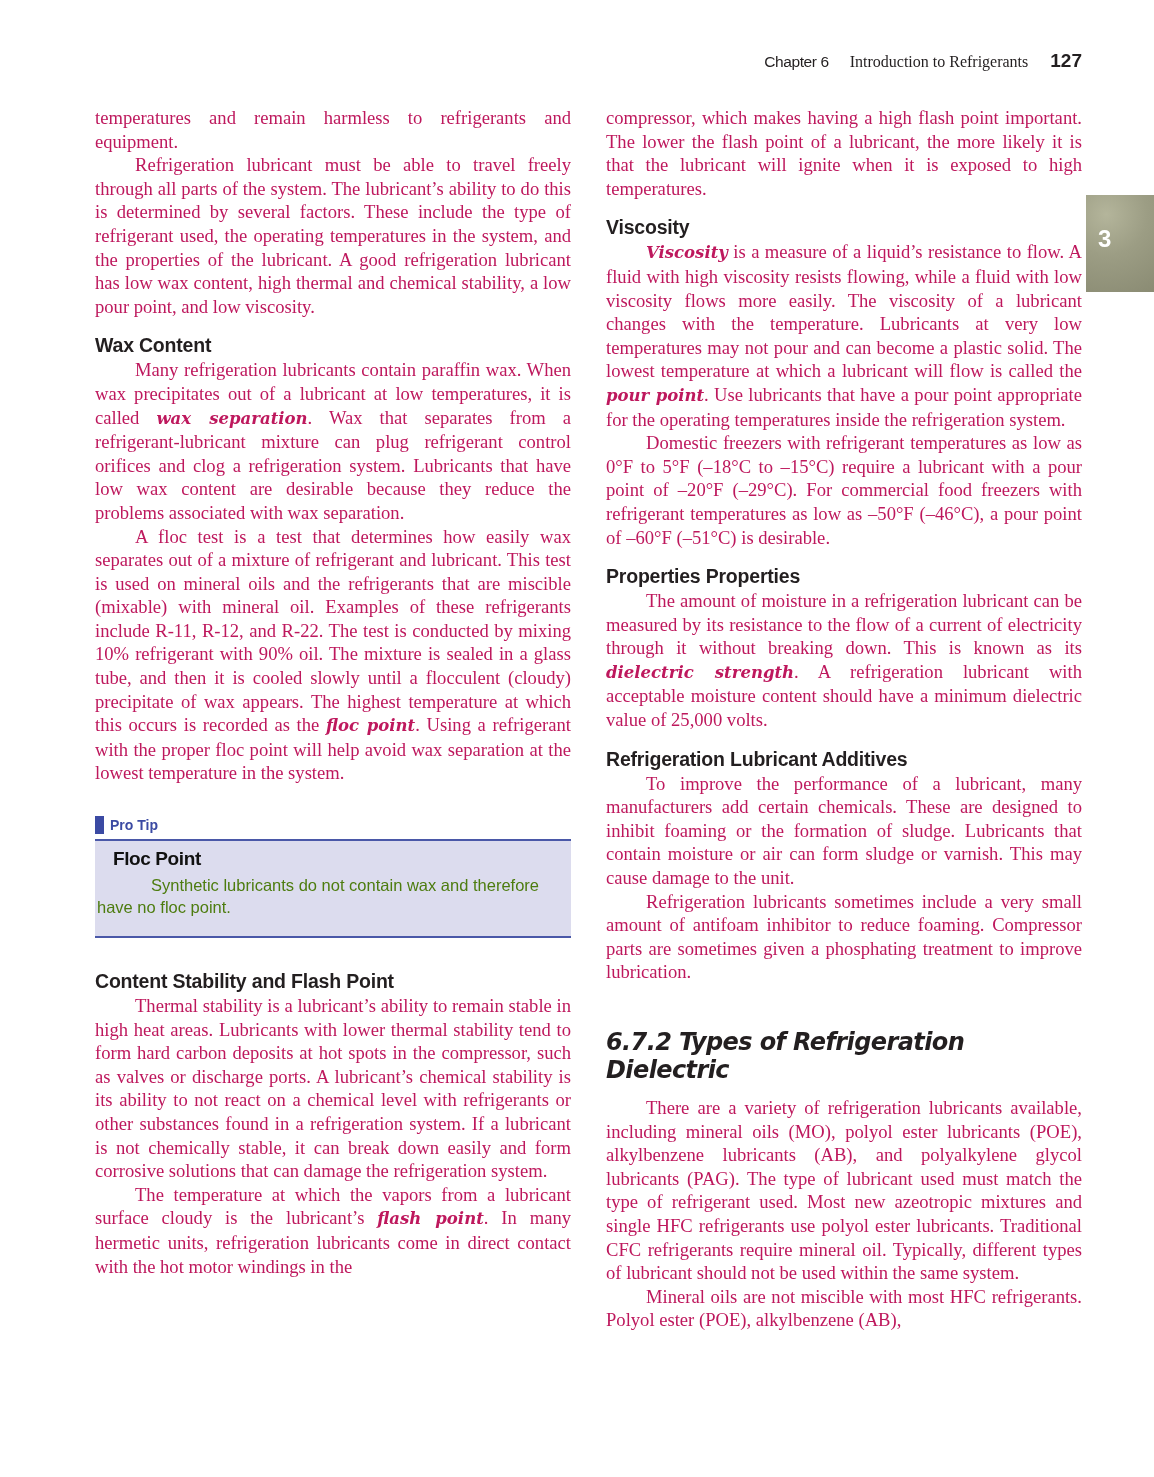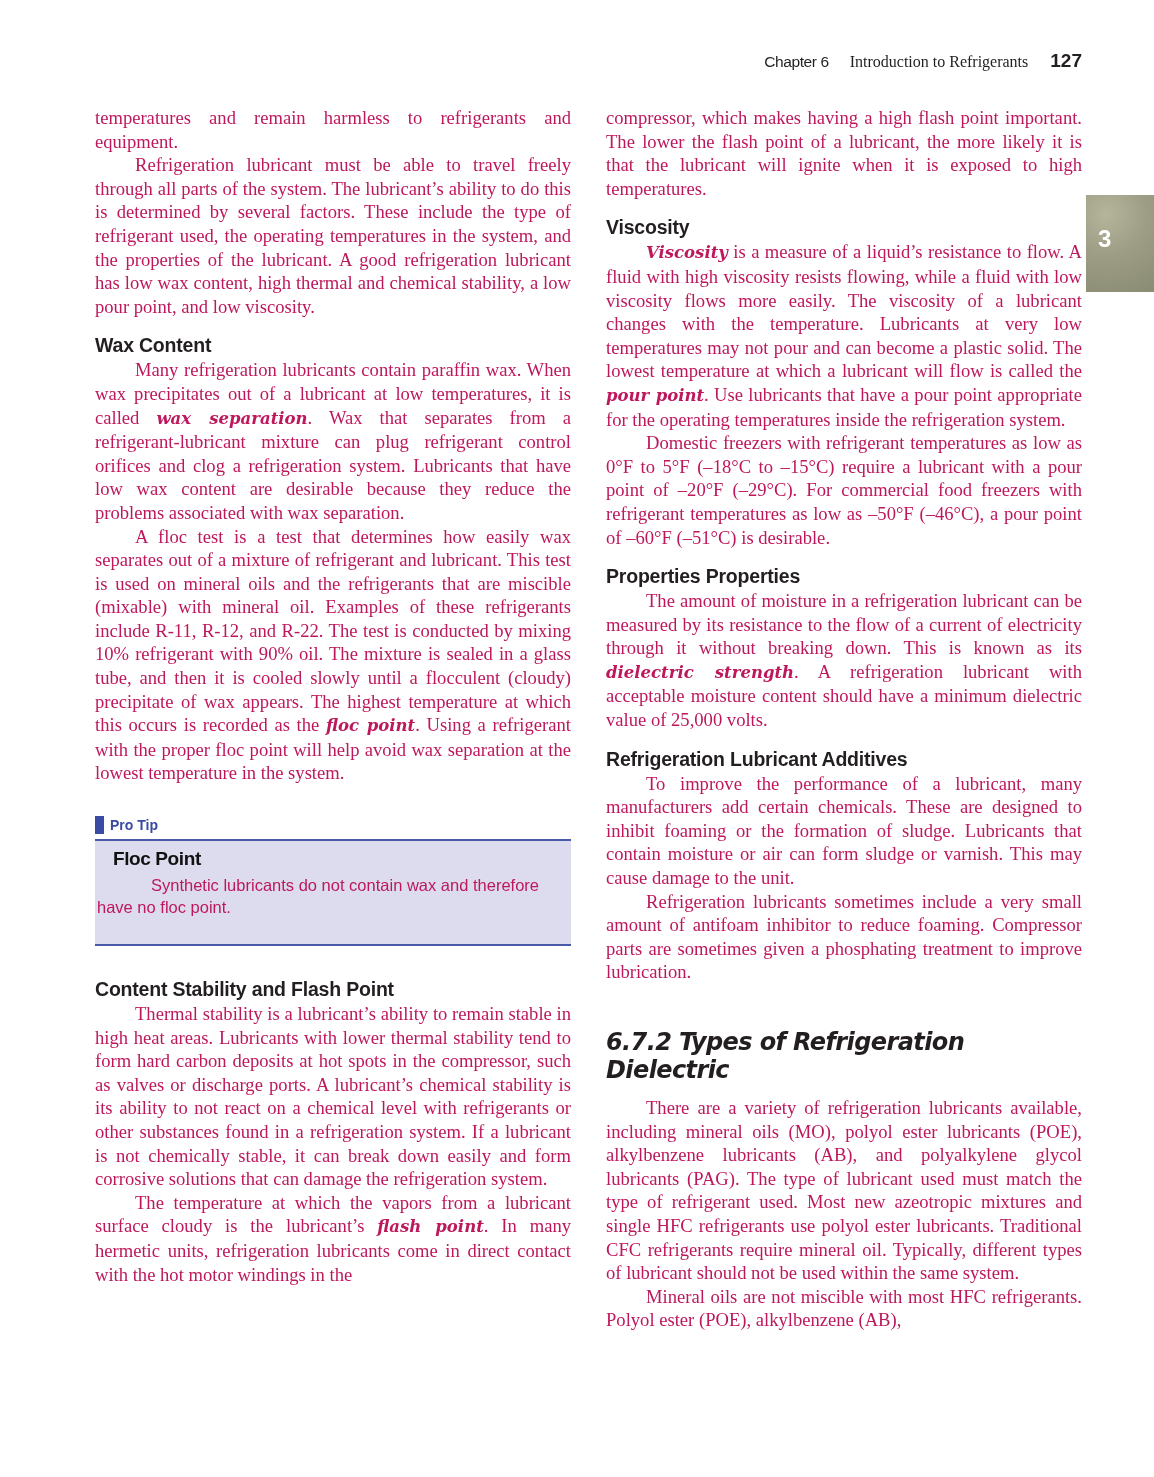--- a/index.html
+++ b/index.html
@@ -35,21 +35,21 @@
   .protip-label {
     display: flex; align-items: center; font-family: "Liberation Sans", sans-serif;
     font-weight: bold; font-size: 14px; color: #3b4aa3; height: 24px;
   }
   .protip-bar { width: 9px; height: 18px; background: #3b4aa3; margin-right: 6px; }
   .protip-box {
     margin-top: 2px; background: #dcdcee; border-top: 2px solid #4a58a8; border-bottom: 2px solid #4a58a8;
     padding: 5px 2px 10px 2px;
   }
   .protip-title { font-family: "Liberation Sans", sans-serif; font-weight: bold; font-size: 19px; color: #111; padding-left: 16px; line-height: 26px; letter-spacing: -0.4px; }
-  .protip-text { font-family: "Liberation Sans", sans-serif; font-size: 16.5px; line-height: 22px; color: #be185d; text-indent: 54px; margin: 2px 14px 16px 0; }
+  .protip-text { font-family: "Liberation Sans", sans-serif; font-size: 16.5px; line-height: 22px; color: #4d7c0f; text-indent: 54px; margin: 2px 14px 8px 0; }
 
   h2.major {
     margin: 44px 0 12px 0; font-family: "DejaVu Sans", sans-serif; font-style: italic; font-weight: bold;
     font-size: 24px; letter-spacing: -0.6px; color: #231f20;
   }
 
   .thumb-tab {
     position: absolute; left: 1086px; top: 195px; width: 68px; height: 97px;
     background: radial-gradient(circle at 30% 20%, #b4b59b 0%, #9c9d84 45%, #8a8b73 100%);
   }

